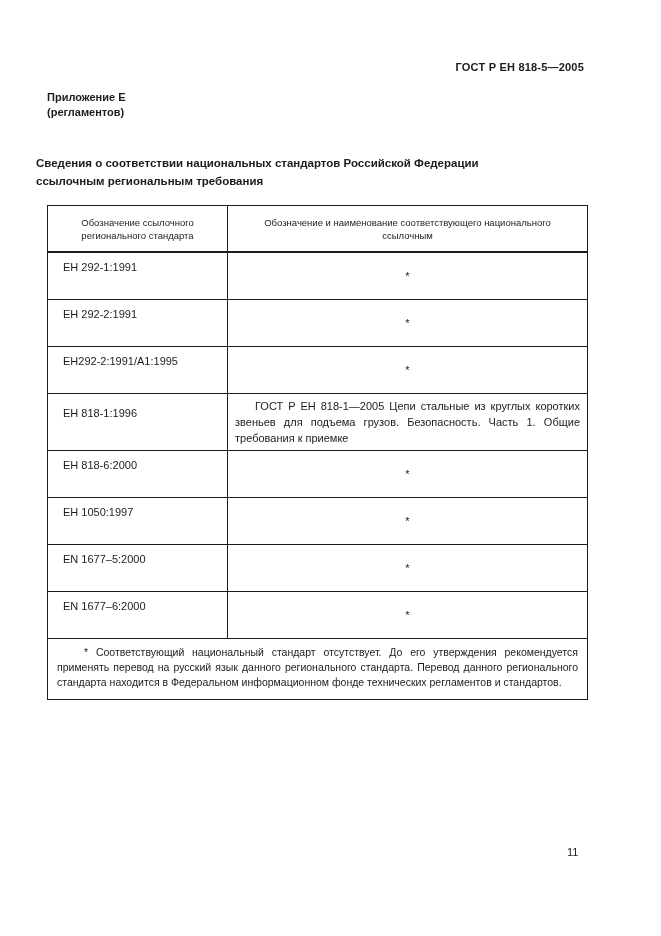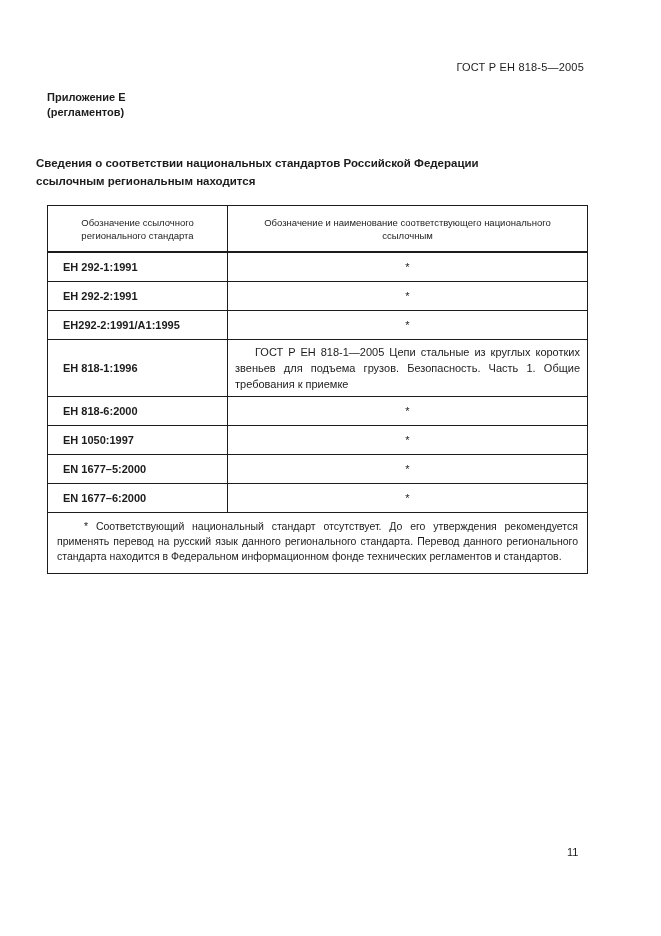--- a/index.html
+++ b/index.html
@@ -6,21 +6,21 @@
   body {
     width: 661px; height: 936px;
     background: #ffffff;
     position: relative;
     font-family: "Liberation Sans", sans-serif;
     color: #1c1c1c;
     overflow: hidden;
   }
   .doc-number {
     position: absolute; top: 61px; right: 77px;
-    font-weight: normal; font-size: 11px; letter-spacing: 0.2px; padding-left: 22px;
+    font-weight: bold; font-size: 11px; letter-spacing: 0.2px; padding-left: 22px;
   }
   .appendix {
     position: absolute; top: 90px; left: 47px; width: 541px;
     text-align: left; font-weight: bold; font-size: 11px; line-height: 15px;
   }
   .main-title {
     position: absolute; top: 155px; left: 36px; width: 545px;
     text-align: left; font-weight: bold; font-size: 11.5px; line-height: 17.5px;
   }
   table.std-table {
@@ -33,21 +33,21 @@
   .std-table thead th {
     border-bottom: 2px solid #1c1c1c;
     font-weight: normal; font-size: 9.5px; line-height: 13px;
     height: 41px; text-align: center; vertical-align: middle;
     padding: 2px 12px;
   }
   .col-ref { width: 155px; }
   .std-table tbody td {
     height: 24px; font-size: 11px; vertical-align: middle;
   }
-  td.ref-cell { padding: 2px 4px 2px 15px; font-weight: bold; }
+  td.ref-cell { padding: 2px 4px 20px 15px; }
   td.star-cell { text-align: center; font-size: 11px; }
   td.text-cell {
     text-align: justify; text-indent: 20px;
     padding: 4px 7px; font-size: 10.5px; line-height: 16px;
     height: auto;
   }
   td.footnote-cell {
     padding: 6px 9px 9px 9px;
     font-size: 10.5px; line-height: 15px;
     text-align: justify; text-indent: 27px;
@@ -63,21 +63,21 @@
 
 <div class="doc-number">ГОСТ Р ЕН 818-5—2005</div>
 
 <div class="appendix">
   <div>Приложение Е</div>
   <div>(регламентов)</div>
 </div>
 
 <div class="main-title">
   <div>Сведения о соответствии национальных стандартов Российской Федерации</div>
-  <div>ссылочным региональным находится</div>
+  <div>ссылочным региональным требования</div>
 </div>
 
 <table class="std-table">
   <thead>
     <tr>
       <th class="col-ref">Обозначение ссылочного регионального стандарта</th>
       <th class="col-nat">Обозначение и наименование соответствующего национального ссылочным</th>
     </tr>
   </thead>
   <tbody>

